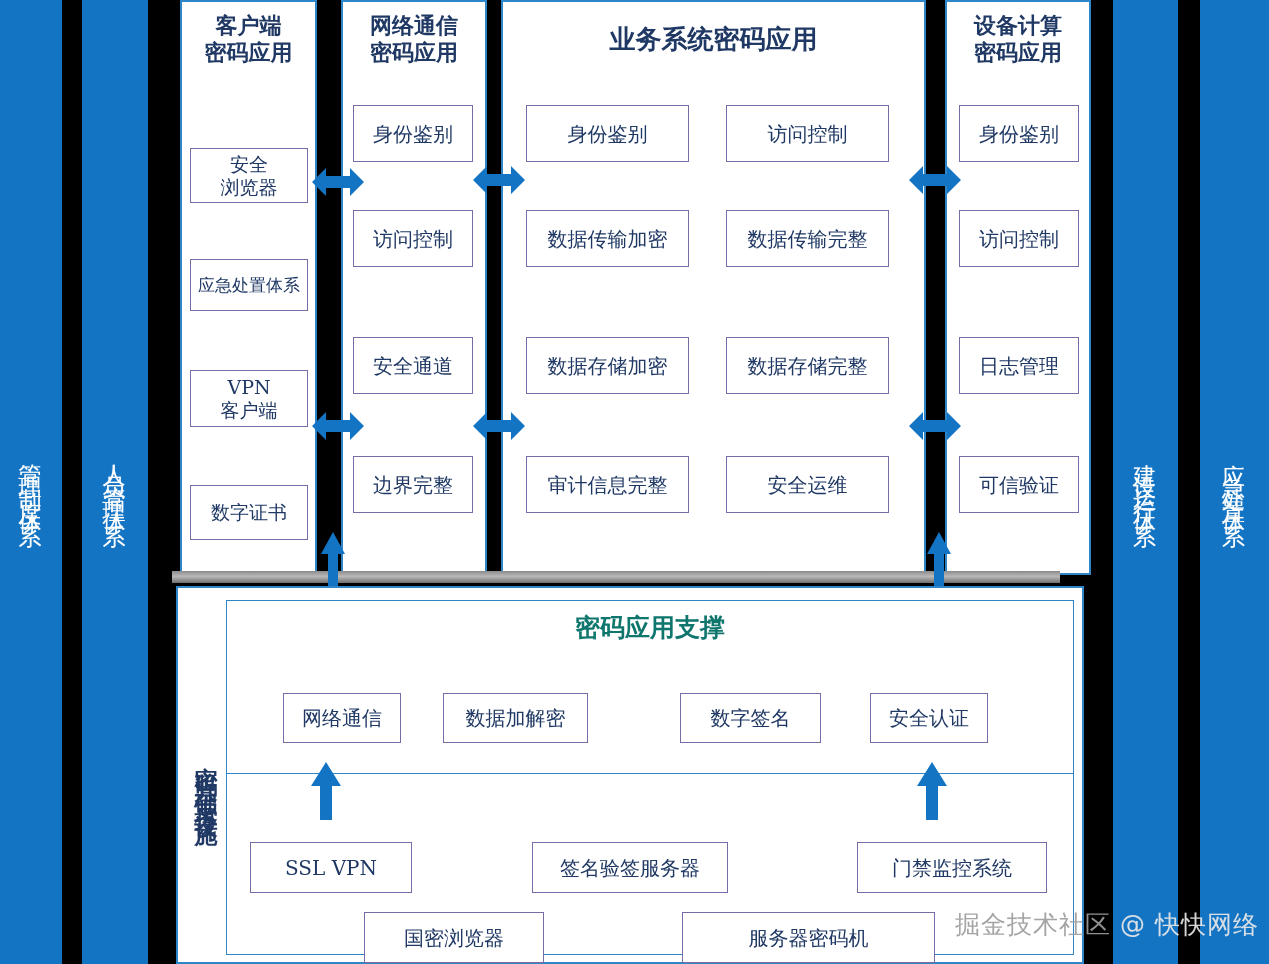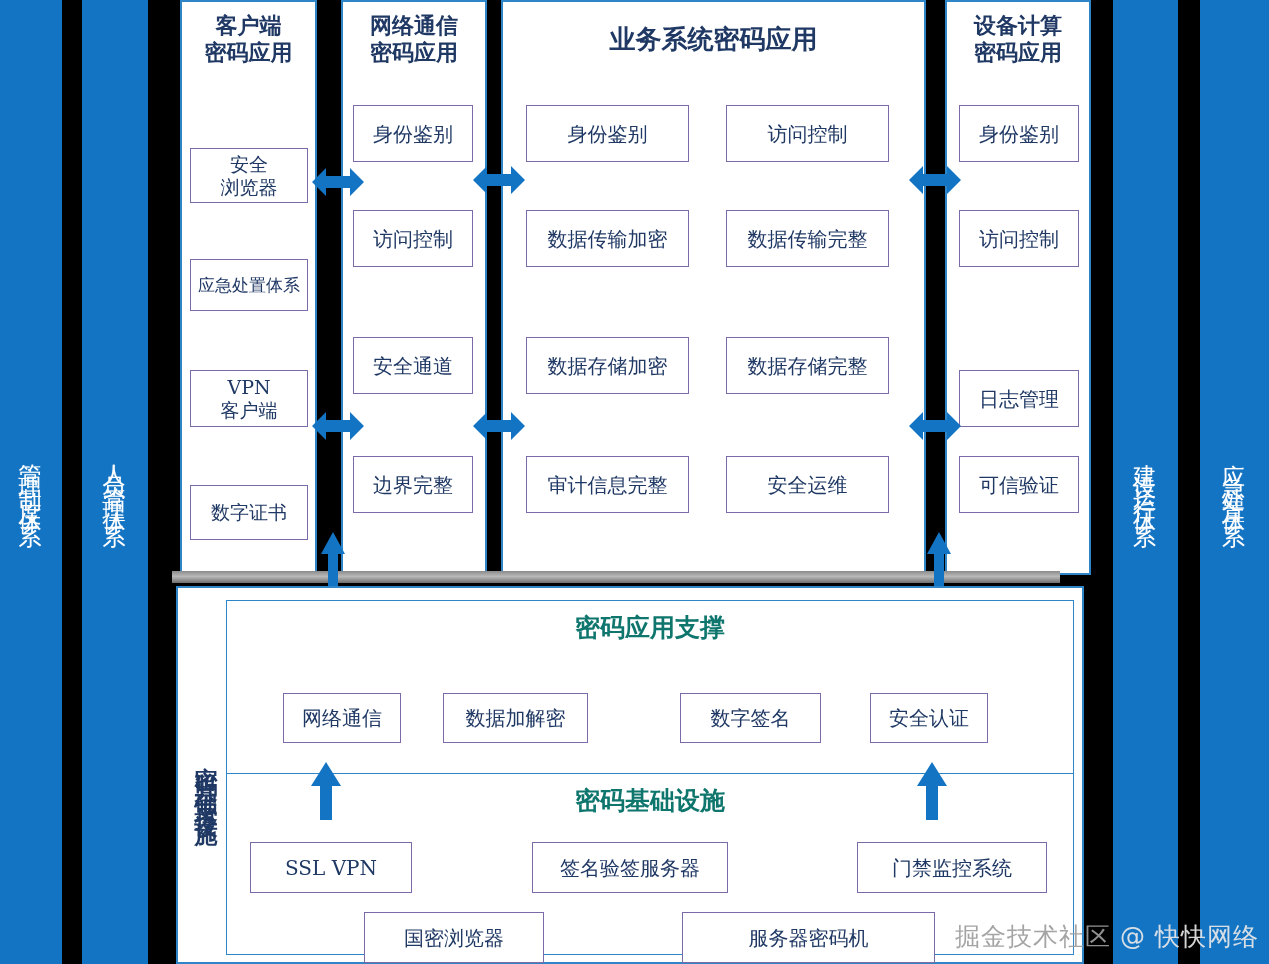--- a/index.html
+++ b/index.html
@@ -112,21 +112,20 @@
 
   
   #watermark {
     position: absolute;
     font-family: "DejaVu Sans", "Liberation Sans", sans-serif;
     font-size: 25px;
     color: #9d9d9d;
     letter-spacing: 1px;
     white-space: nowrap;
     opacity: .92;
-    margin-top: 12px;
   }
   #watermark .wm-b { color: #e8e8e8; }
 </style>
 </head>
 <body>
 
 <div id="root">
 
   <div class="vbar" style="left:0px; top:0px; width:62px; height:964px;">
     <span>管理制度体系</span>
@@ -174,21 +173,21 @@
     <div class="box" style="left:223px; top:208px; width:163px; height:57px;">数据传输完整</div>
     <div class="box" style="left:223px; top:335px; width:163px; height:57px;">数据存储完整</div>
     <div class="box" style="left:223px; top:454px; width:163px; height:57px;">安全运维</div>
   </div>
 
   <div class="col" style="left:945px; top:0px; width:146px; height:575px;">
     <div class="col-title sm">设备计算
 密码应用</div>
     <div class="box" style="left:12px; top:103px; width:120px; height:57px;">身份鉴别</div>
     <div class="box" style="left:12px; top:208px; width:120px; height:57px;">访问控制</div>
-    <div class="box" style="left:12px; top:335px; width:120px; height:57px;margin-top:33px;">日志管理</div>
+    <div class="box" style="left:12px; top:335px; width:120px; height:57px;">日志管理</div>
     <div class="box" style="left:12px; top:454px; width:120px; height:57px;">可信验证</div>
   </div>
 
   <div id="mid-divider" style="left:172px; top:571px; width:888px; height:12px;"></div>
 
   <svg class="arrow-h" style="left:312px; top:162px;" width="52" height="40" viewBox="0 0 52 40">
     <polygon points="0,20 14,6 14,14 38,14 38,6 52,20 38,34 38,26 14,26 14,34" fill="#1474c4"></polygon>
   </svg>
 
   <svg class="arrow-h" style="left:312px; top:406px;" width="52" height="40" viewBox="0 0 52 40">
@@ -224,21 +223,20 @@
 
     <div class="sub-panel" style="left:48px; top:12px; width:848px; height:183px;">
       <div class="sub-title">密码应用支撑</div>
       <div class="box" style="left:56px; top:92px; width:118px; height:50px;">网络通信</div>
       <div class="box" style="left:216px; top:92px; width:145px; height:50px;">数据加解密</div>
       <div class="box" style="left:643px; top:92px; width:118px; height:50px;">安全认证</div>
       <div class="box" style="left:453px; top:92px; width:141px; height:50px;">数字签名</div>
     </div>
 
     <div class="sub-panel" style="left:48px; top:185px; width:848px; height:182px;">
-      <div class="sub-title">密码基础设施</div>
       <div class="box" style="left:23px; top:68px; width:162px; height:51px;">SSL VPN</div>
       <div class="box" style="left:305px; top:68px; width:196px; height:51px;">签名验签服务器</div>
       <div class="box" style="left:630px; top:68px; width:190px; height:51px;">门禁监控系统</div>
       <div class="box" style="left:137px; top:138px; width:180px; height:51px;">国密浏览器</div>
       <div class="box" style="left:455px; top:138px; width:253px; height:51px;">服务器密码机</div>
     </div>
   </div>
 
   <svg class="arrow-v" style="left:310px; top:762px;" width="32" height="58" viewBox="0 0 32 58">
     <polygon points="16,0 31,24 22,24 22,58 10,58 10,24 1,24" fill="#1474c4"></polygon>

